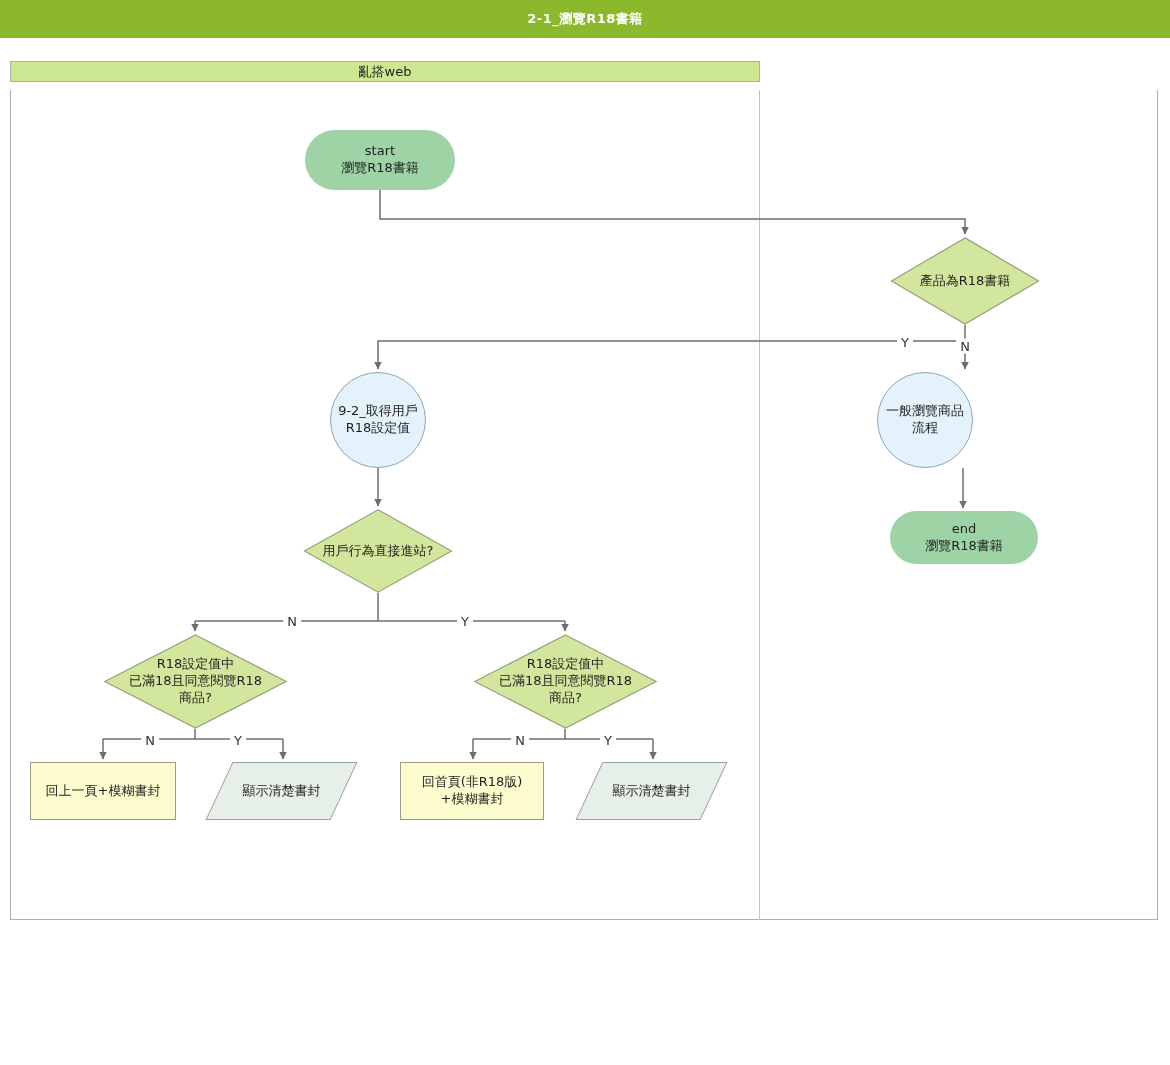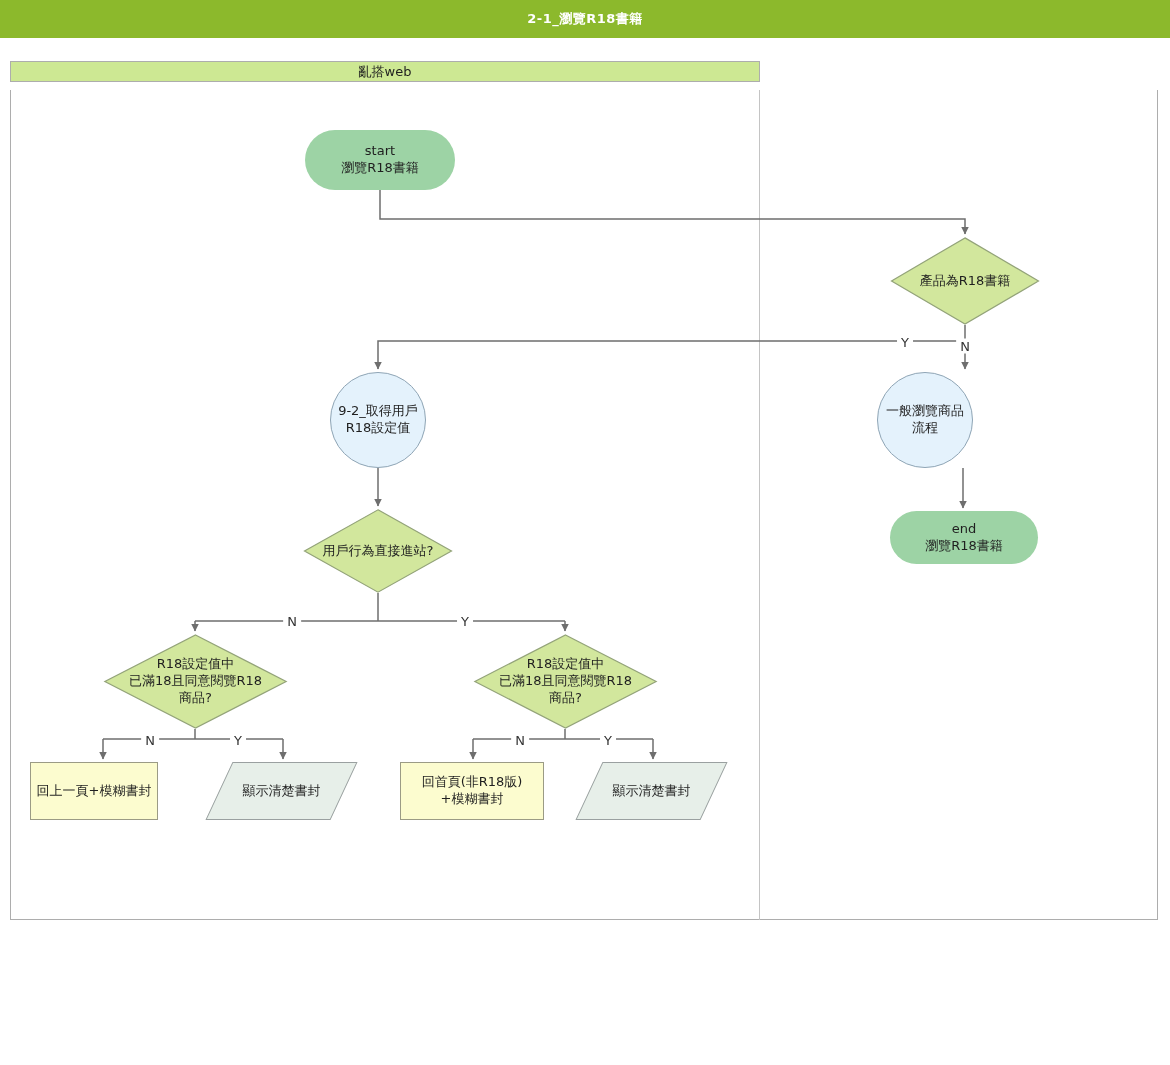--- a/index.html
+++ b/index.html
@@ -163,21 +163,21 @@
 
 <div class="node diamond" style="left:473px;top:634px;width:185px;height:95px">
   <svg class="shape" viewBox="0 0 100 100" preserveAspectRatio="none">
     <polygon points="50,1 99,50 50,99 1,50" vector-effect="non-scaling-stroke"></polygon>
   </svg>
   <div class="label">R18設定值中
 已滿18且同意閱覽R18
 商品?</div>
 </div>
 
-<div class="node rect" style="left:30px;top:762px;width:128px;height:58px">
+<div class="node rect" style="left:30px;top:762px;width:146px;height:58px">
   <div class="label">回上一頁+模糊書封</div>
 </div>
 
 <div class="node para" style="left:205px;top:762px;width:153px;height:58px">
   <div class="skin"></div>
   <div class="label">顯示清楚書封</div>
 </div>
 
 <div class="node rect" style="left:400px;top:762px;width:144px;height:58px">
   <div class="label">回首頁(非R18版)

